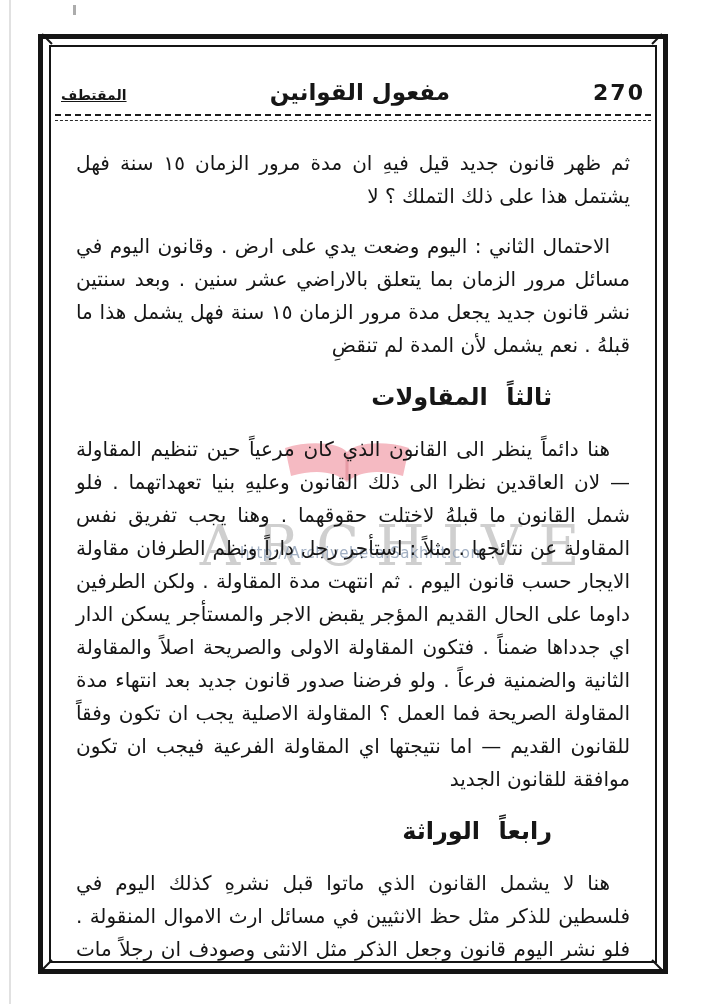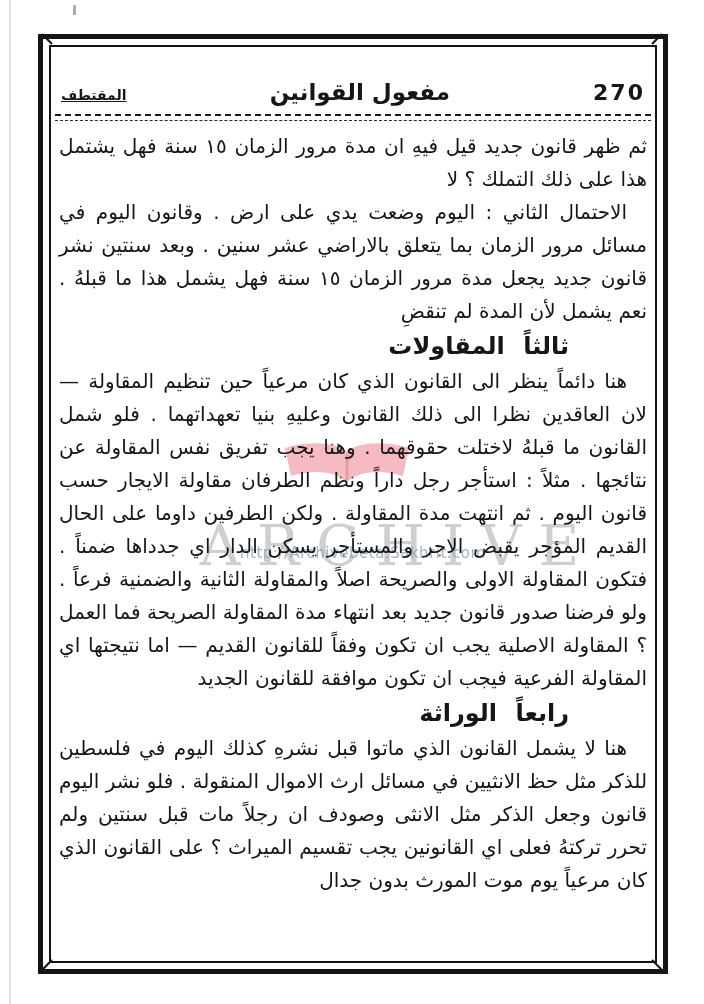--- a/index.html
+++ b/index.html
@@ -75,21 +75,21 @@
   }
 
   
   .body-text {
     direction: rtl;
     text-align: justify;
     padding: 9px 8px 0 8px;
     font-size: 20px;
     line-height: 33px;
   }
-  .body-text p { margin: 0; }
+  .body-text p { margin: 17px; }
   .para.indent { text-indent: 20px; }
   .section-heading {
     margin: 1px 0;
     font-size: 24px; font-weight: 700;
     line-height: 37px;
     padding-right: 78px;
     word-spacing: 10px;
     text-align: right;
   }
 </style>

